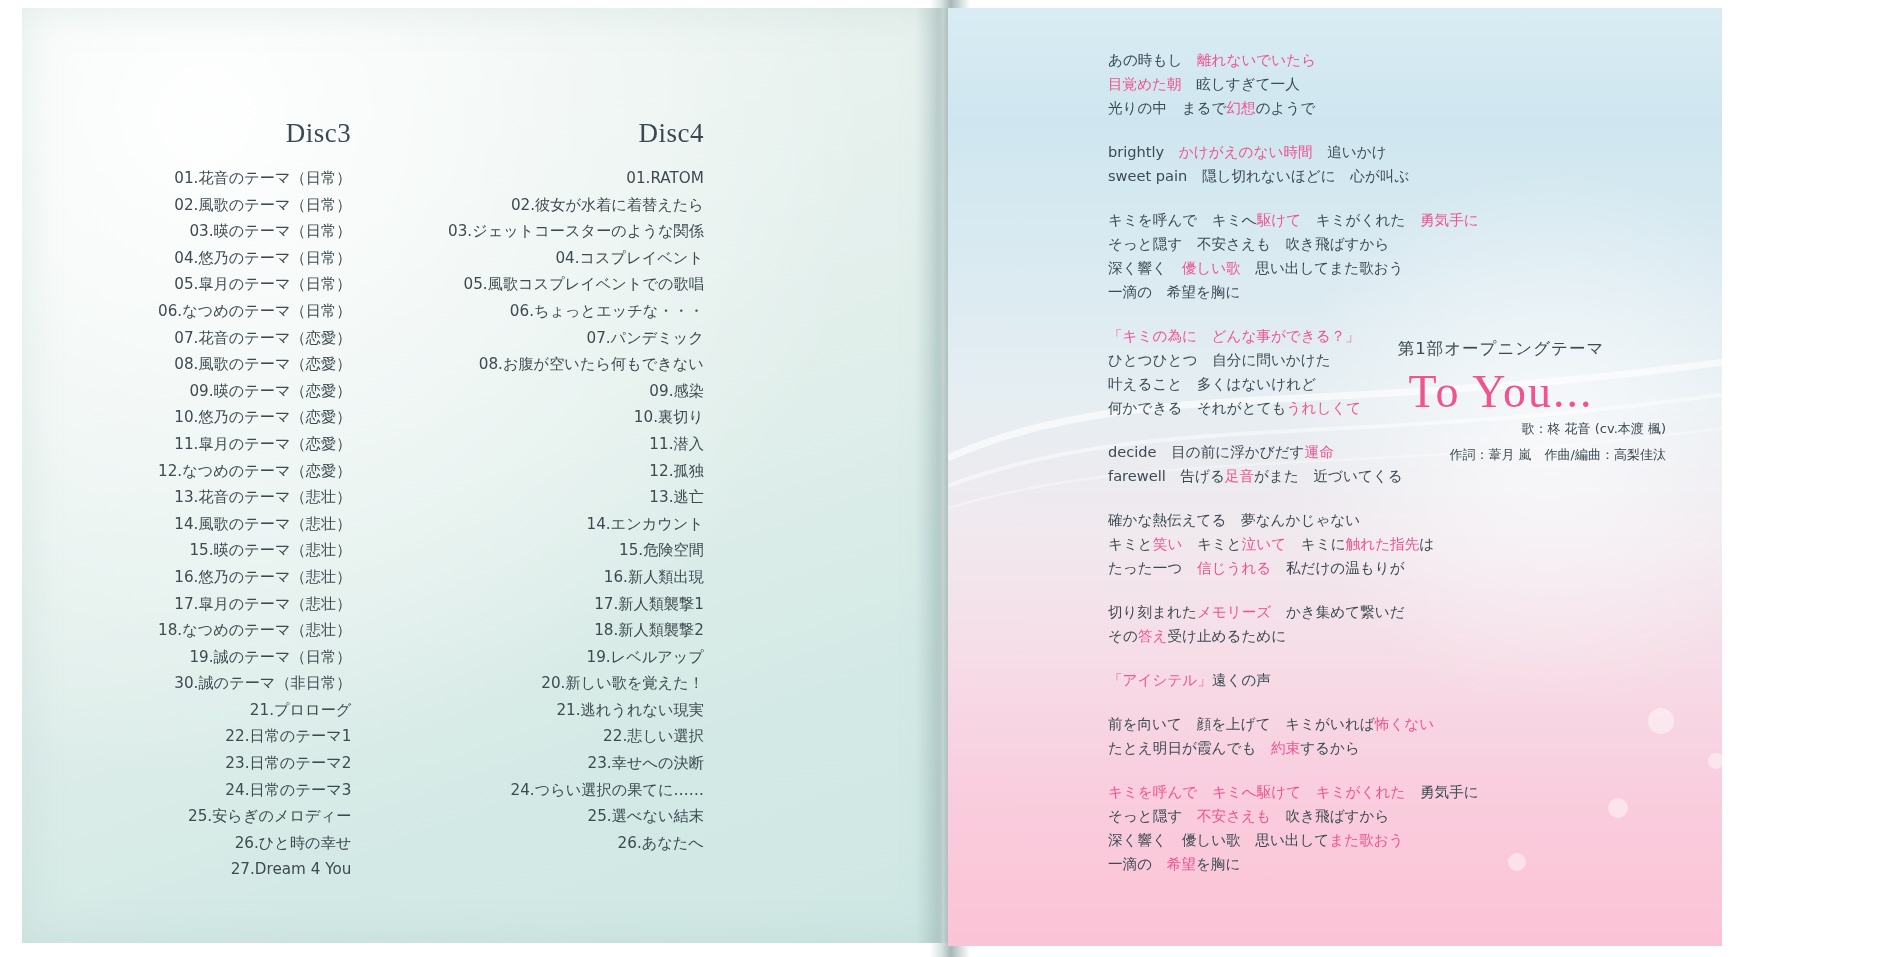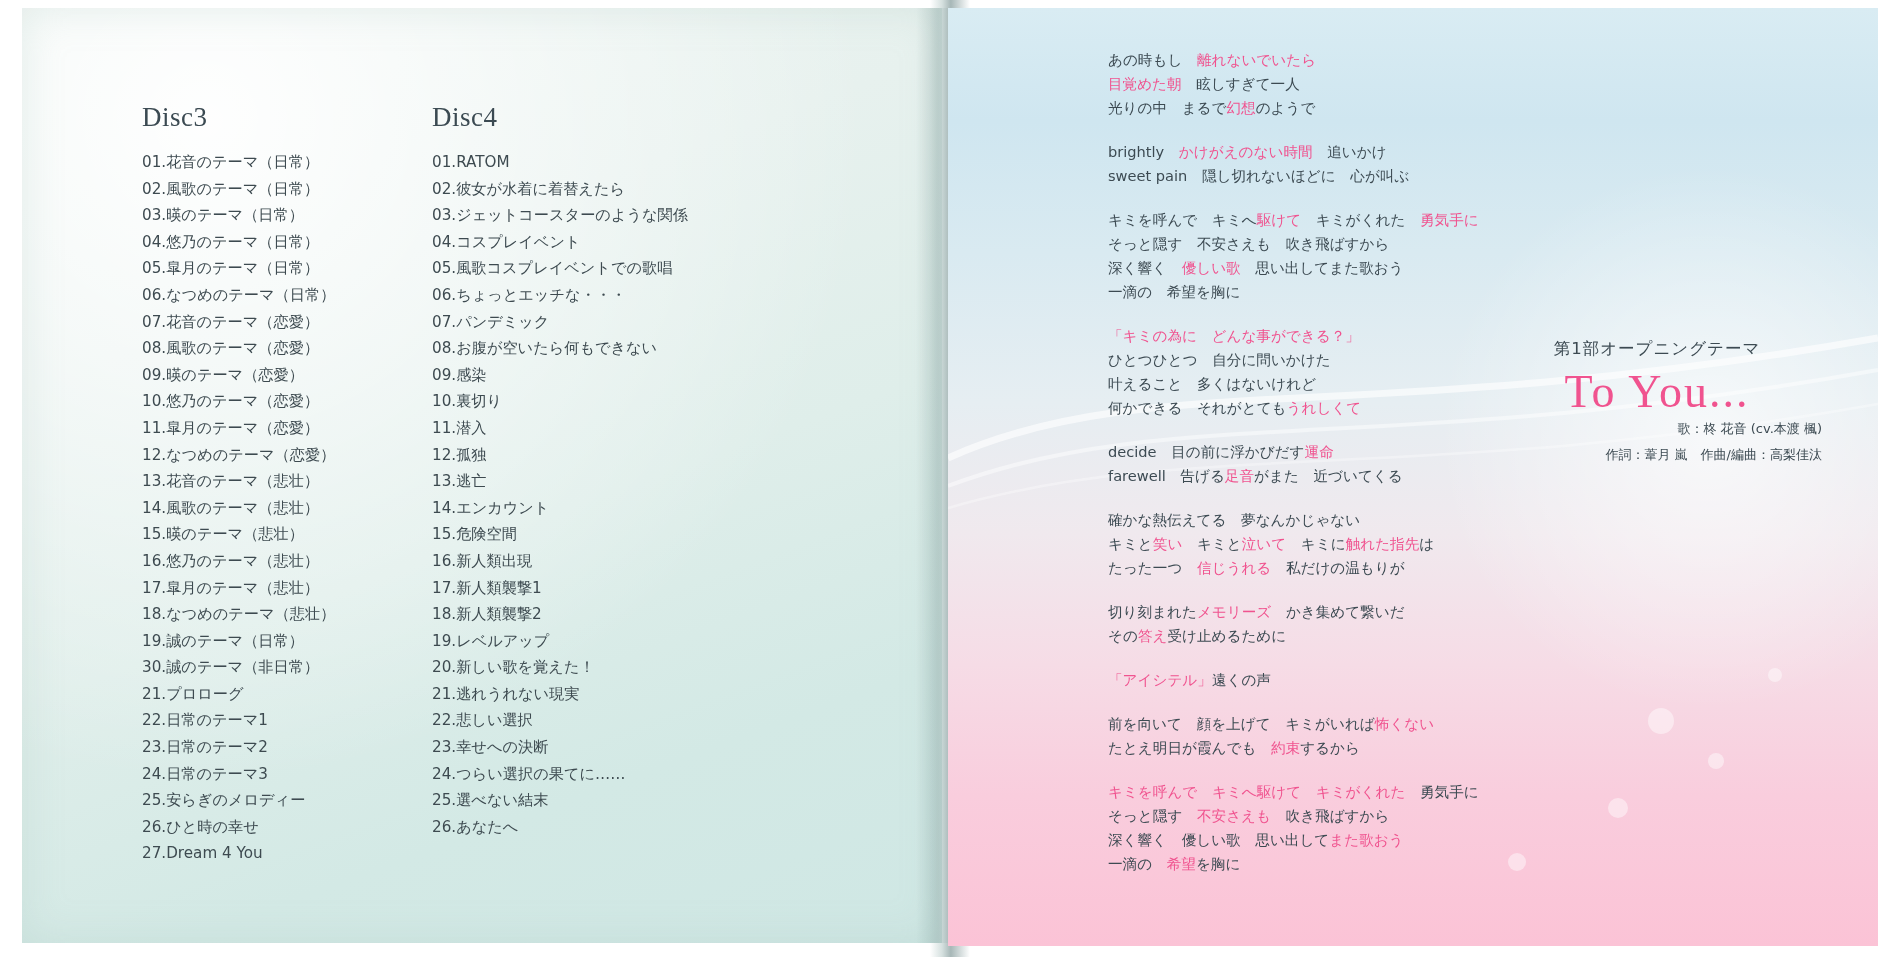--- a/index.html
+++ b/index.html
@@ -16,39 +16,40 @@
     background:
       radial-gradient(circle at 20% 12%, rgba(255,255,255,0.95) 0%, rgba(255,255,255,0) 60%),
       linear-gradient(160deg,#eef5f2 0%,#e7f1ee 30%,#dfeeea 55%,#d3e9e5 78%,#cfe7e4 100%);
     box-shadow:inset 0 0 40px rgba(160,190,185,0.25);
   }
   .left-page:after{
     content:"";position:absolute;right:-14px;top:0;width:40px;height:100%;
     background:linear-gradient(90deg, rgba(140,165,160,0.0) 0%, rgba(120,150,148,0.30) 55%, rgba(255,255,255,0.0) 100%);
     pointer-events:none;
   }
-  .track-col{position:absolute;top:94px;}
+  .track-col{position:absolute;top:110px;text-align:right;}
   .col-disc3{left:120px;}
   .col-disc4{left:410px;}
   .disc-title{
     font-family:"Liberation Serif", serif;
     font-size:27px;color:#3b4a52;letter-spacing:0.5px;margin-bottom:16px;
   }
   .track{
     font-size:15.2px;line-height:26.6px;color:#3d4a50;white-space:nowrap;
     font-family:"DejaVu Sans", sans-serif;
+    margin-left:16px;
   }
   
   .spine{
     position:absolute;left:930px;top:0;width:40px;height:957px;
     background:linear-gradient(90deg,rgba(255,255,255,0) 0%,rgba(180,200,198,0.55) 30%,rgba(120,145,145,0.65) 52%,rgba(255,255,255,0.0) 100%);
   }
   
   .right-page{
-    position:absolute;left:948px;top:8px;width:930px;height:938px;
+    position:absolute;left:948px;top:8px;width:774px;height:938px;
     background:
       linear-gradient(180deg,
         #d9ecf3 0%,
         #cfe6f0 12%,
         #d9eaf1 26%,
         #e6eef2 42%,
         #f0e9ee 56%,
         #f6dce6 70%,
         #f9cddd 84%,
         #fbc3d6 100%);

